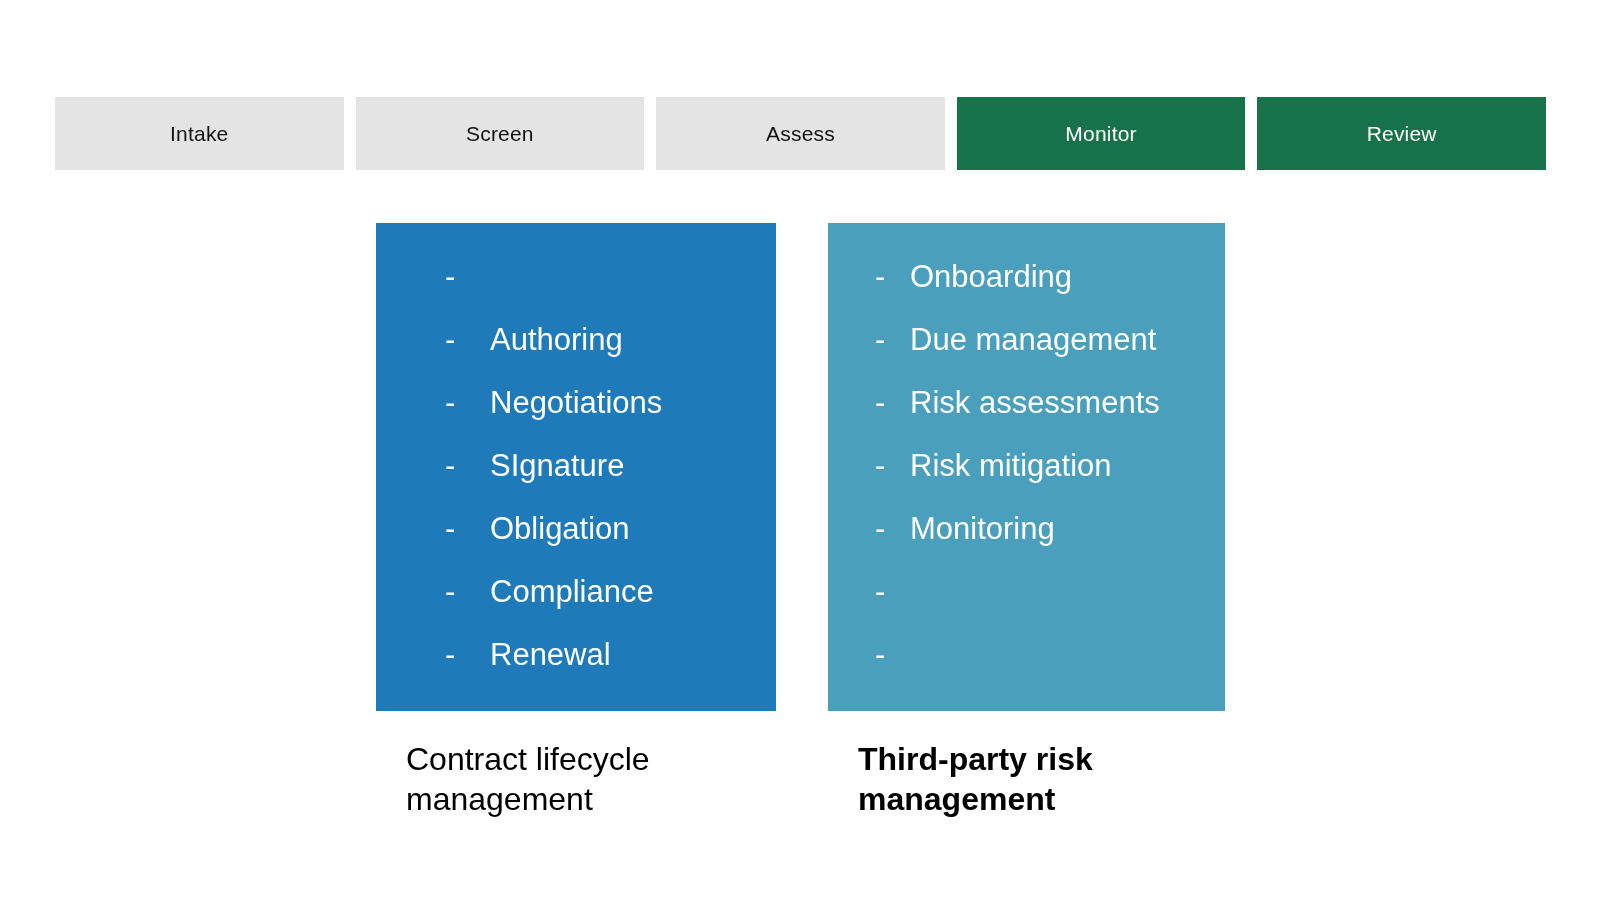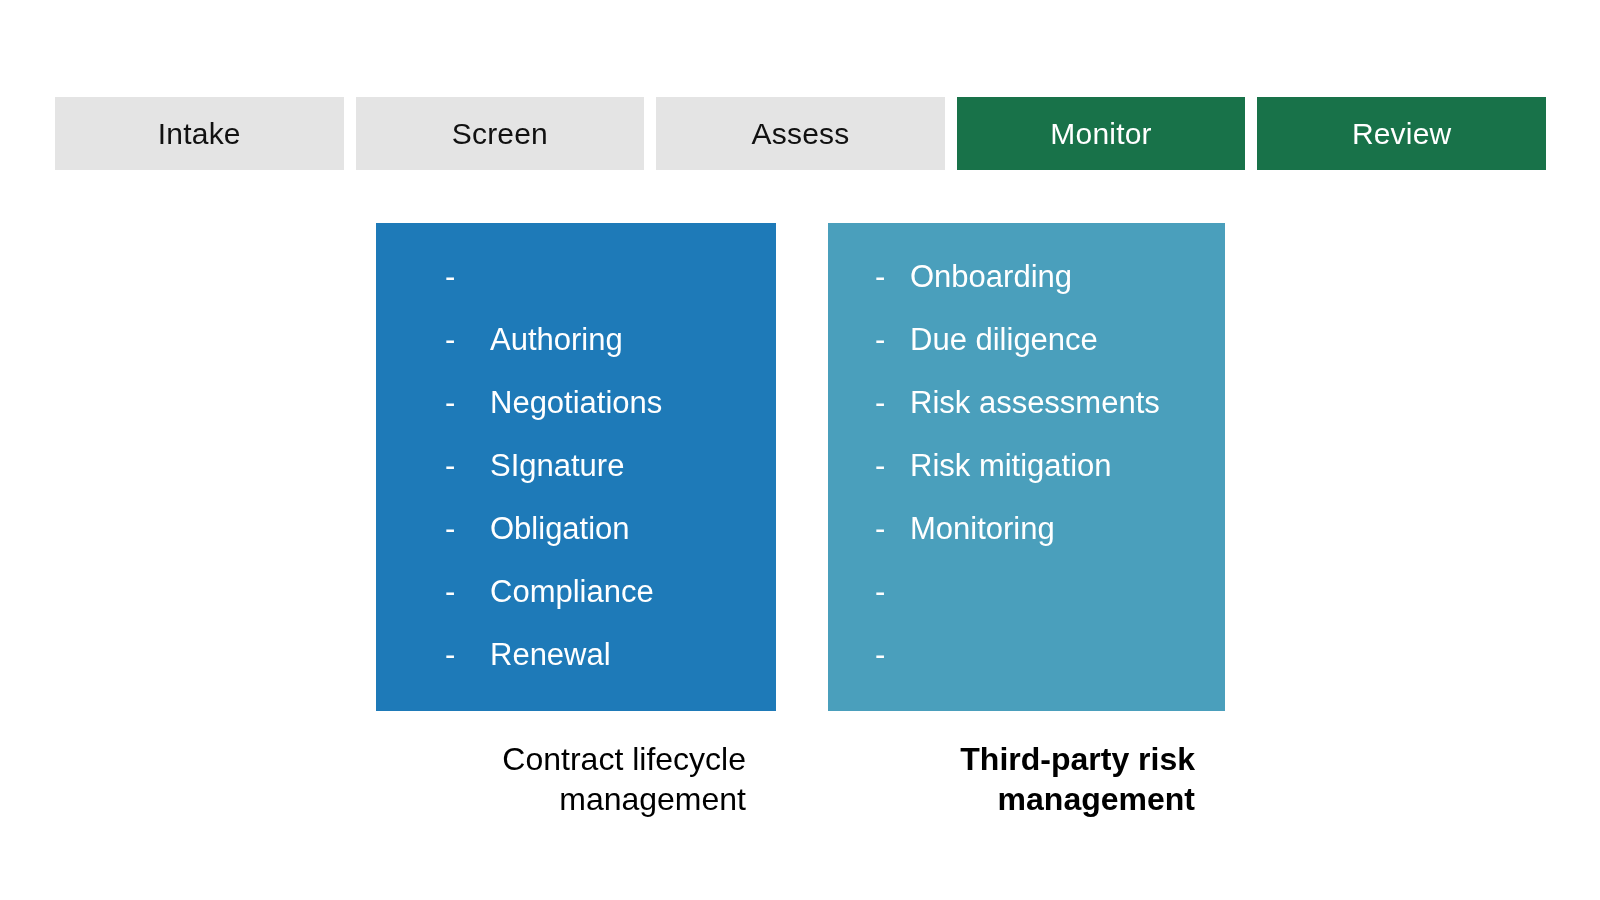--- a/index.html
+++ b/index.html
@@ -30,21 +30,21 @@
     width: 1491px;
     height: 73px;
     display: flex;
     gap: 12px;
   }
   .stage {
     flex: 1 1 0;
     display: flex;
     align-items: center;
     justify-content: center;
-    font-size: 30px;
+    font-size: 21px;
     letter-spacing: 0.2px;
     cursor: pointer;
     user-select: none;
   }
   .stage.inactive {
     background: var(--inactive-bg);
     color: var(--text-dark);
   }
   .stage.active {
     background: var(--active-bg);
@@ -82,21 +82,21 @@
   .panel-clm .dash { width: 45px; }
   .panel-tprm .item { padding-left: 47px; }
   .panel-tprm .dash { width: 35px; }
   .dash {
     display: inline-block;
     flex: 0 0 auto;
   }
   .caption {
     position: absolute;
     top: 739px;
-    text-align: right;
+    text-align: left;
     font-size: 32px;
     line-height: 40px;
     color: #000000;
     box-sizing: border-box;
     padding: 0 30px;
   }
   .caption-clm {
     left: 376px;
     width: 400px;
   }
@@ -152,21 +152,21 @@
   </div>
 
   <div class="panel panel-tprm">
     <ul class="items">
       <li class="item">
           <span class="dash">-</span>
           <span>Onboarding</span>
         </li>
       <li class="item">
           <span class="dash">-</span>
-          <span>Due diligence</span>
+          <span>Due management</span>
         </li>
       <li class="item">
           <span class="dash">-</span>
           <span>Risk assessments</span>
         </li>
       <li class="item">
           <span class="dash">-</span>
           <span>Risk mitigation</span>
         </li>
       <li class="item">

